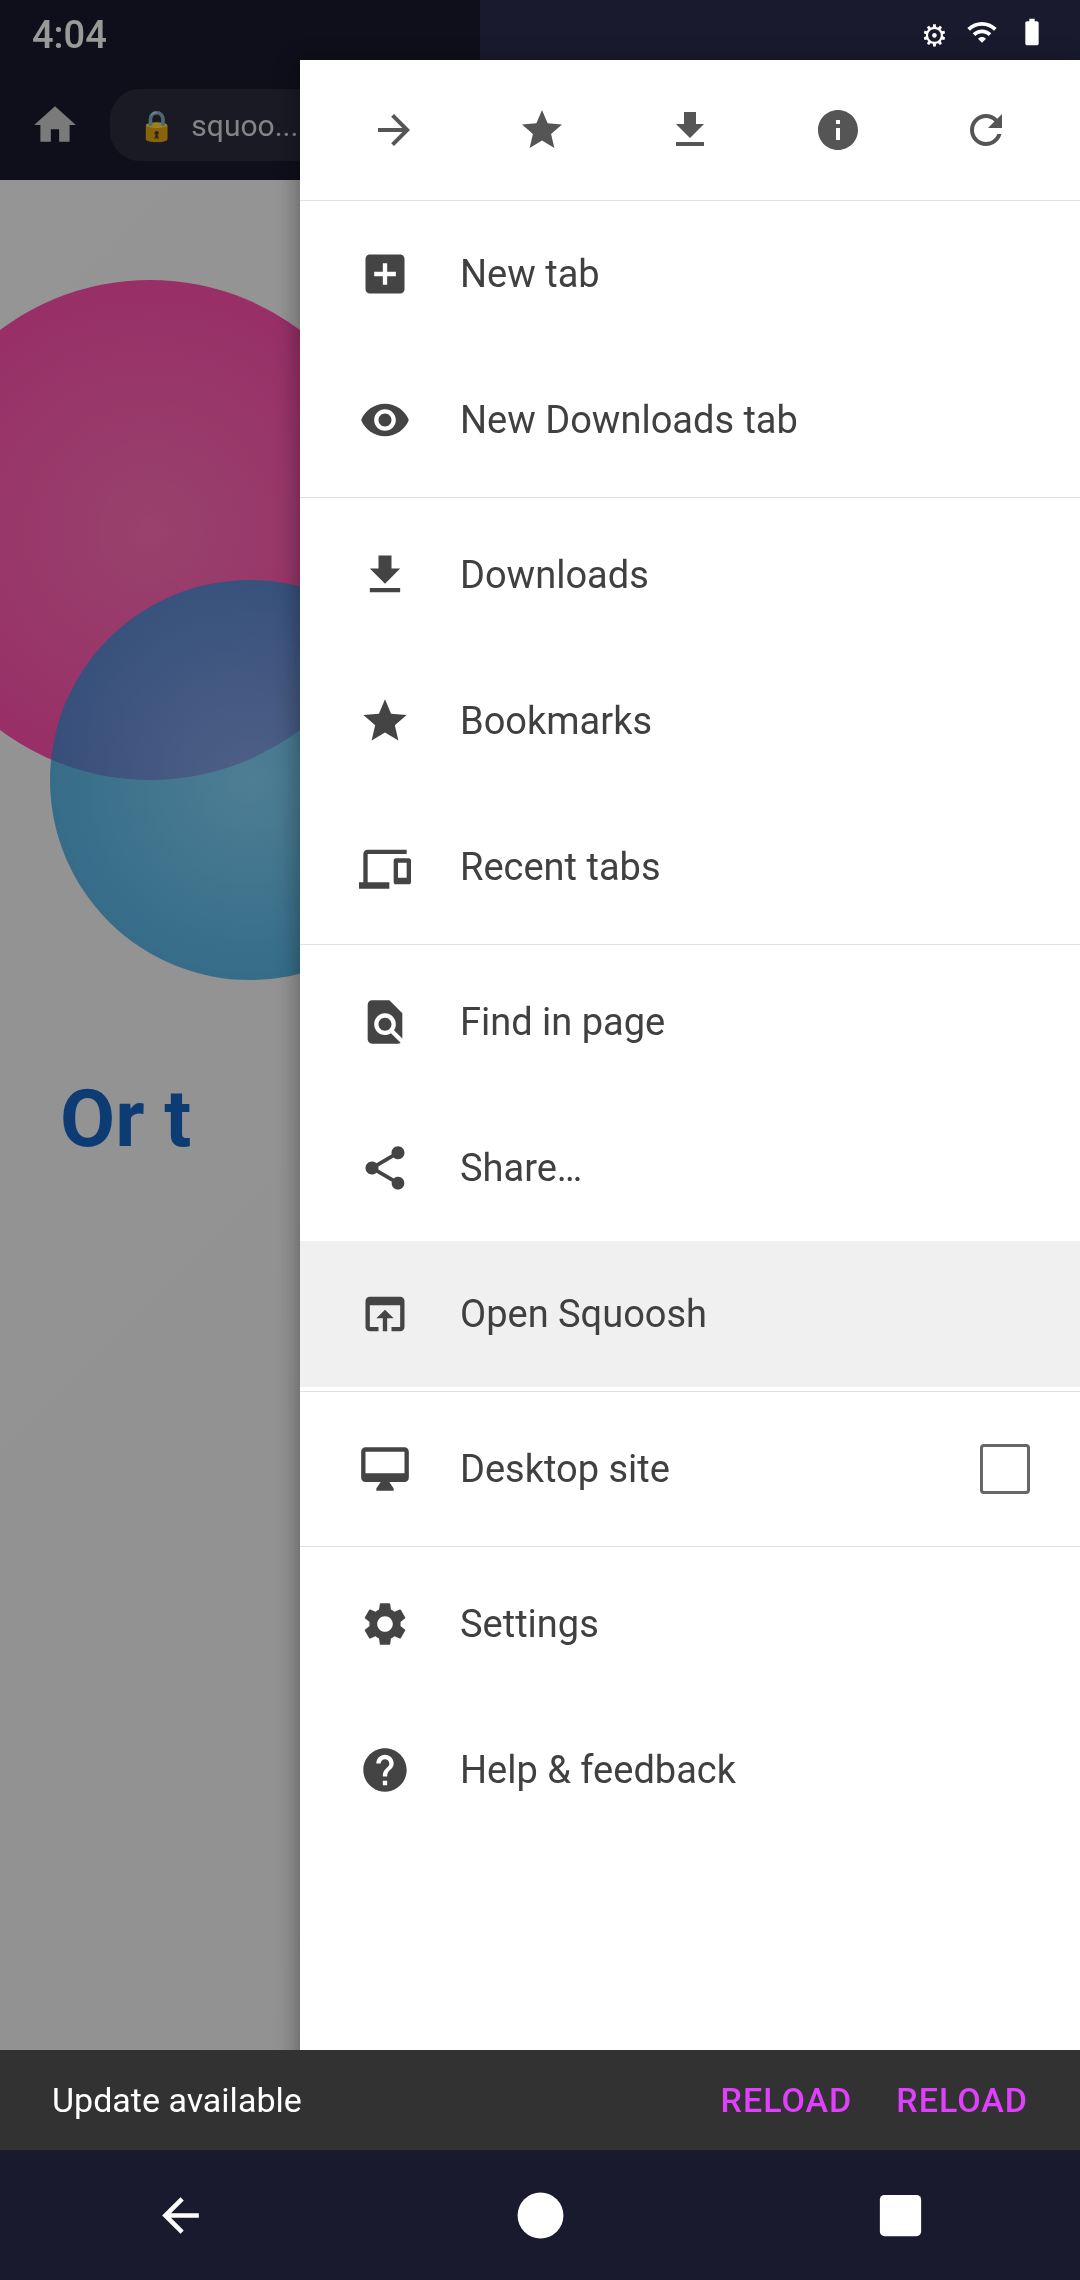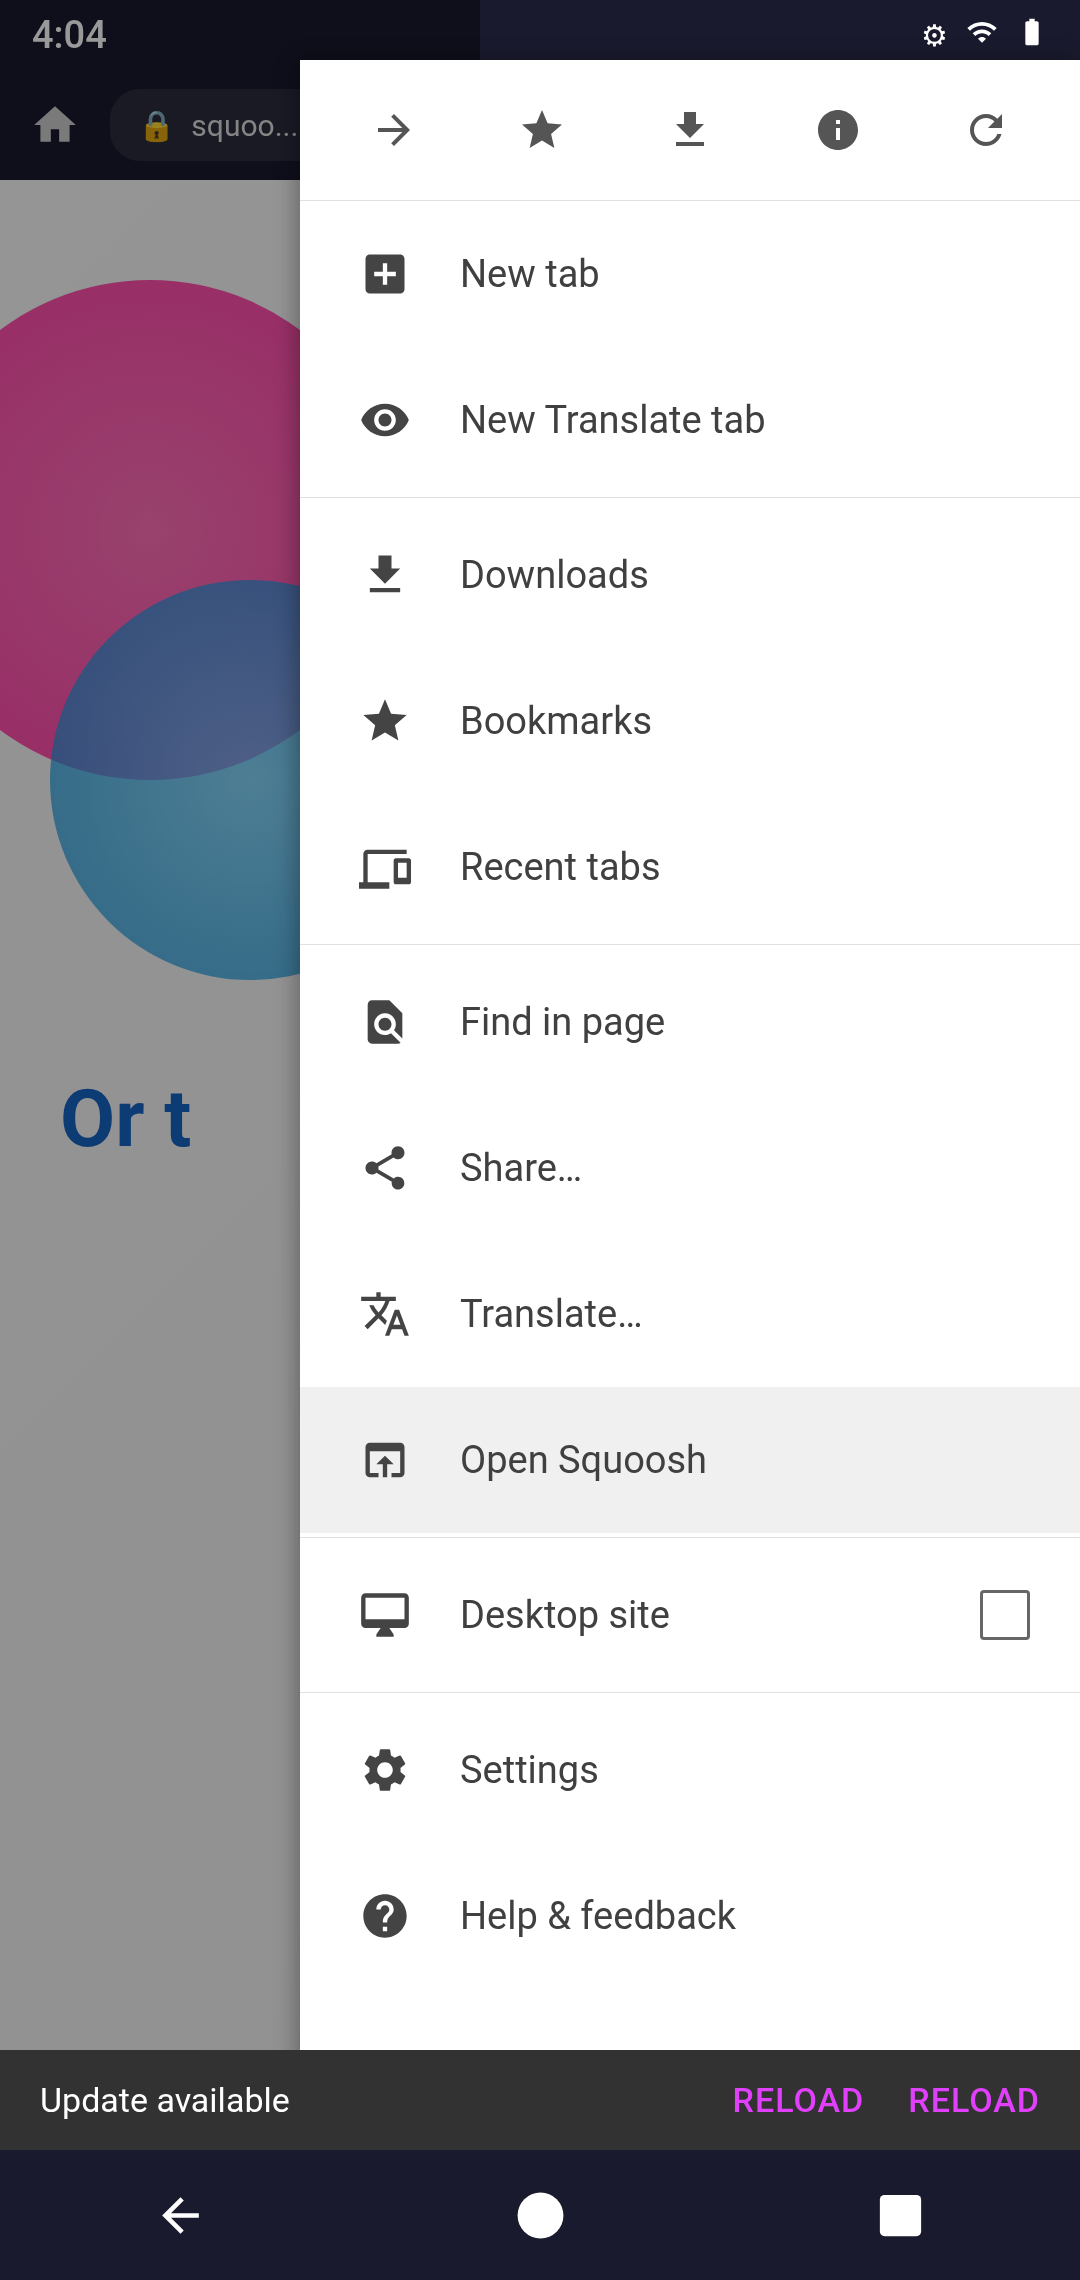--- a/index.html
+++ b/index.html
@@ -266,21 +266,21 @@
     
     .update-banner {
       position: absolute;
       bottom: 130px;
       left: 0;
       width: 100%;
       height: 100px;
       background: #323232;
       display: flex;
       align-items: center;
-      padding: 0 40px;
+      padding: 0 52px;
       z-index: 35;
       justify-content: space-between;
     }
 
     .update-text {
       color: white;
       font-size: 34px;
     }
 
     .update-actions {
@@ -374,21 +374,21 @@
     </div>
     <span class="menu-item-label">New tab</span>
   </div>
 
   <div class="menu-item">
     <div class="menu-item-icon">
       <svg viewBox="0 0 24 24">
           <path d="M12 4.5C7 4.5 2.73 7.61 1 12c1.73 4.39 6 7.5 11 7.5s9.27-3.11 11-7.5c-1.73-4.39-6-7.5-11-7.5zM12 17c-2.76 0-5-2.24-5-5s2.24-5 5-5 5 2.24 5 5-2.24 5-5 5zm0-8c-1.66 0-3 1.34-3 3s1.34 3 3 3 3-1.34 3-3-1.34-3-3-3z"></path>
         </svg>
     </div>
-    <span class="menu-item-label">New Translate tab</span>
+    <span class="menu-item-label">New Downloads tab</span>
   </div>
 
   <div class="divider"></div>
 
 
   <div class="menu-item">
     <div class="menu-item-icon">
       <svg viewBox="0 0 24 24">
           <path d="M19 9h-4V3H9v6H5l7 7 7-7zM5 18v2h14v-2H5z"></path>
         </svg>
@@ -427,28 +427,20 @@
 
   <div class="menu-item">
     <div class="menu-item-icon">
       <svg viewBox="0 0 24 24">
           <path d="M18 16.08c-.76 0-1.44.3-1.96.77L8.91 12.7c.05-.23.09-.46.09-.7s-.04-.47-.09-.7l7.05-4.11c.54.5 1.25.81 2.04.81 1.66 0 3-1.34 3-3s-1.34-3-3-3-3 1.34-3 3c0 .24.04.47.09.7L8.04 9.81C7.5 9.31 6.79 9 6 9c-1.66 0-3 1.34-3 3s1.34 3 3 3c.79 0 1.5-.31 2.04-.81l7.12 4.16c-.05.21-.08.43-.08.65 0 1.61 1.31 2.92 2.92 2.92s2.92-1.31 2.92-2.92-1.31-2.92-2.92-2.92z"></path>
         </svg>
     </div>
     <span class="menu-item-label">Share…</span>
   </div>
 
-  <div class="menu-item">
-    <div class="menu-item-icon">
-      <svg viewBox="0 0 24 24">
-          <path d="M12.87 15.07l-2.54-2.51.03-.03c1.74-1.94 2.98-4.17 3.71-6.53H17V4h-7V2H8v2H1v1.99h11.17C11.5 7.92 10.44 9.75 9 11.35 8.07 10.32 7.3 9.19 6.69 8h-2c.73 1.63 1.73 3.17 2.98 4.56l-5.09 5.02L4 19l5-5 3.11 3.11.76-2.04zM18.5 10h-2L12 22h2l1.12-3h4.75L21 22h2l-4.5-12zm-2.62 7l1.62-4.33L19.12 17h-3.24z"></path>
-        </svg>
-    </div>
-    <span class="menu-item-label">Translate…</span>
-  </div>
 
   <div class="menu-item highlighted">
     <div class="menu-item-icon">
       <svg viewBox="0 0 24 24">
           <path d="M19 4H5c-1.11 0-2 .9-2 2v12c0 1.1.89 2 2 2h4v-2H5V8h14v10h-4v2h4c1.1 0 2-.9 2-2V6c0-1.1-.89-2-2-2zm-7 6l-4 4h3v6h2v-6h3l-4-4z"></path>
         </svg>
     </div>
     <span class="menu-item-label">Open Squoosh</span>
   </div>
 

